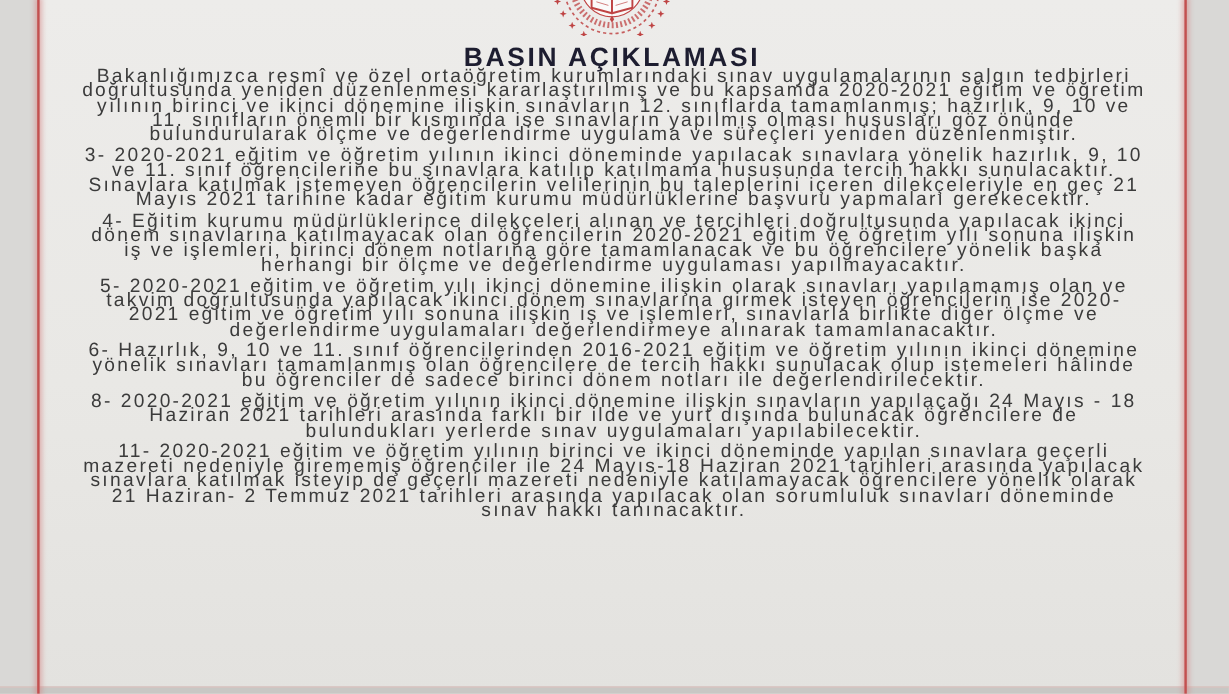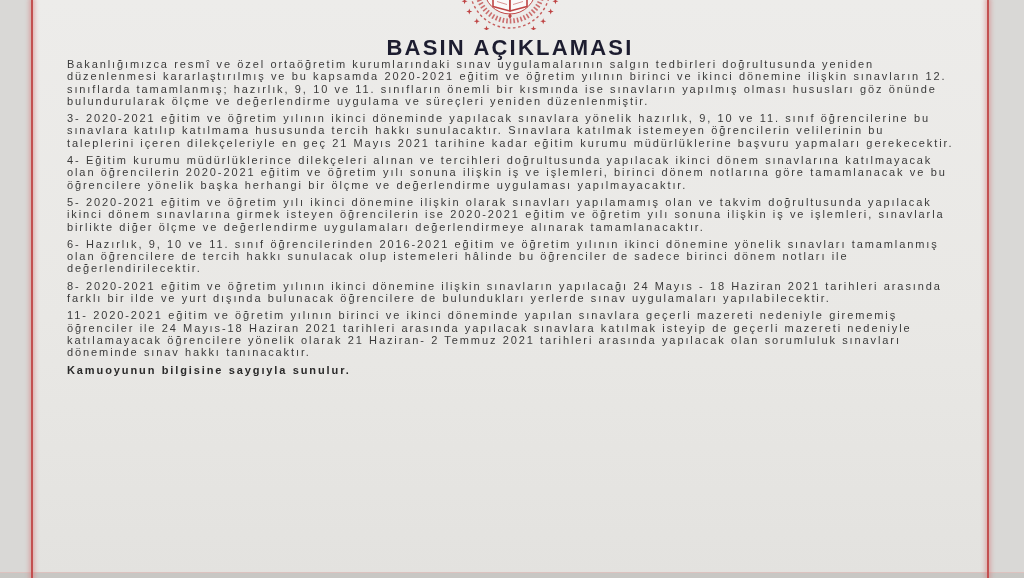--- a/index.html
+++ b/index.html
@@ -31,22 +31,22 @@
     display:flex;justify-content:center;
   }
   h1.title{
     margin:5px 0 0 0;
     font-size:22px;font-weight:bold;letter-spacing:2.2px;
     color:#1d1d30;
   }
   .content{
     position:absolute;left:67px;top:58px;width:889px;z-index:1;
     color:#3b3b3b;
-    font-size:11px;line-height:12.3px;
-    letter-spacing:1.9px;word-spacing:0.4px;
+    font-size:16px;line-height:12.3px;
+    letter-spacing:1.9px;word-spacing:0.4px;text-align:center;
   }
   .content p{margin:0 0 5px 0;}
   .content p.bold{font-weight:bold;color:#2a2a2a;}
   .content p.closing{margin-top:2px;}
 </style>
 </head>
 <body>
 
 <div class="page">
   <div class="doc-panel"></div>
@@ -90,15 +90,14 @@
   <main class="content">
     <p>Bakanlığımızca resmî ve özel ortaöğretim kurumlarındaki sınav uygulamalarının salgın tedbirleri doğrultusunda yeniden düzenlenmesi kararlaştırılmış ve bu kapsamda 2020-2021 eğitim ve öğretim yılının birinci ve ikinci dönemine ilişkin sınavların 12. sınıflarda tamamlanmış; hazırlık, 9, 10 ve 11. sınıfların önemli bir kısmında ise sınavların yapılmış olması hususları göz önünde bulundurularak ölçme ve değerlendirme uygulama ve süreçleri yeniden düzenlenmiştir.</p>
     <div id="items-container">
         <p>3- 2020-2021 eğitim ve öğretim yılının ikinci döneminde yapılacak sınavlara yönelik hazırlık, 9, 10 ve 11. sınıf öğrencilerine bu sınavlara katılıp katılmama hususunda tercih hakkı sunulacaktır. Sınavlara katılmak istemeyen öğrencilerin velilerinin bu taleplerini içeren dilekçeleriyle en geç 21 Mayıs 2021 tarihine kadar eğitim kurumu müdürlüklerine başvuru yapmaları gerekecektir.</p>
         <p>4- Eğitim kurumu müdürlüklerince dilekçeleri alınan ve tercihleri doğrultusunda yapılacak ikinci dönem sınavlarına katılmayacak olan öğrencilerin 2020-2021 eğitim ve öğretim yılı sonuna ilişkin iş ve işlemleri, birinci dönem notlarına göre tamamlanacak ve bu öğrencilere yönelik başka herhangi bir ölçme ve değerlendirme uygulaması yapılmayacaktır.</p>
         <p>5- 2020-2021 eğitim ve öğretim yılı ikinci dönemine ilişkin olarak sınavları yapılamamış olan ve takvim doğrultusunda yapılacak ikinci dönem sınavlarına girmek isteyen öğrencilerin ise 2020-2021 eğitim ve öğretim yılı sonuna ilişkin iş ve işlemleri, sınavlarla birlikte diğer ölçme ve değerlendirme uygulamaları değerlendirmeye alınarak tamamlanacaktır.</p>
         <p>6- Hazırlık, 9, 10 ve 11. sınıf öğrencilerinden 2016-2021 eğitim ve öğretim yılının ikinci dönemine yönelik sınavları tamamlanmış olan öğrencilere de tercih hakkı sunulacak olup istemeleri hâlinde bu öğrenciler de sadece birinci dönem notları ile değerlendirilecektir.</p>
         <p>8- 2020-2021 eğitim ve öğretim yılının ikinci dönemine ilişkin sınavların yapılacağı 24 Mayıs - 18 Haziran 2021 tarihleri arasında farklı bir ilde ve yurt dışında bulunacak öğrencilere de bulundukları yerlerde sınav uygulamaları yapılabilecektir.</p>
         <p>11- 2020-2021 eğitim ve öğretim yılının birinci ve ikinci döneminde yapılan sınavlara geçerli mazereti nedeniyle girememiş öğrenciler ile 24 Mayıs-18 Haziran 2021 tarihleri arasında yapılacak sınavlara katılmak isteyip de geçerli mazereti nedeniyle katılamayacak öğrencilere yönelik olarak 21 Haziran- 2 Temmuz 2021 tarihleri arasında yapılacak olan sorumluluk sınavları döneminde sınav hakkı tanınacaktır.</p>
       </div>
-    <p class="bold closing">Kamuoyunun bilgisine saygıyla sunulur.</p>
   </main>
 </div>
 
 </body></html>

